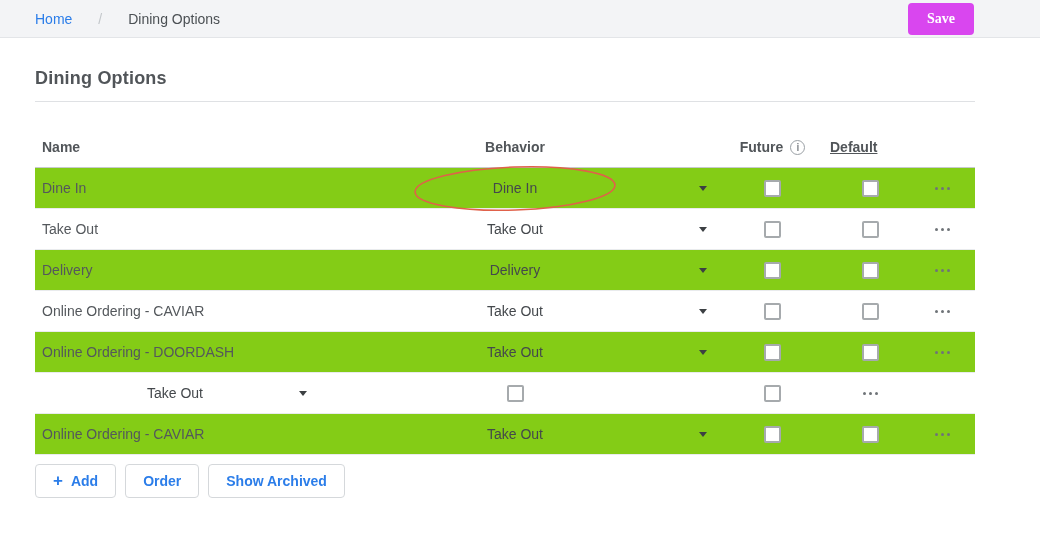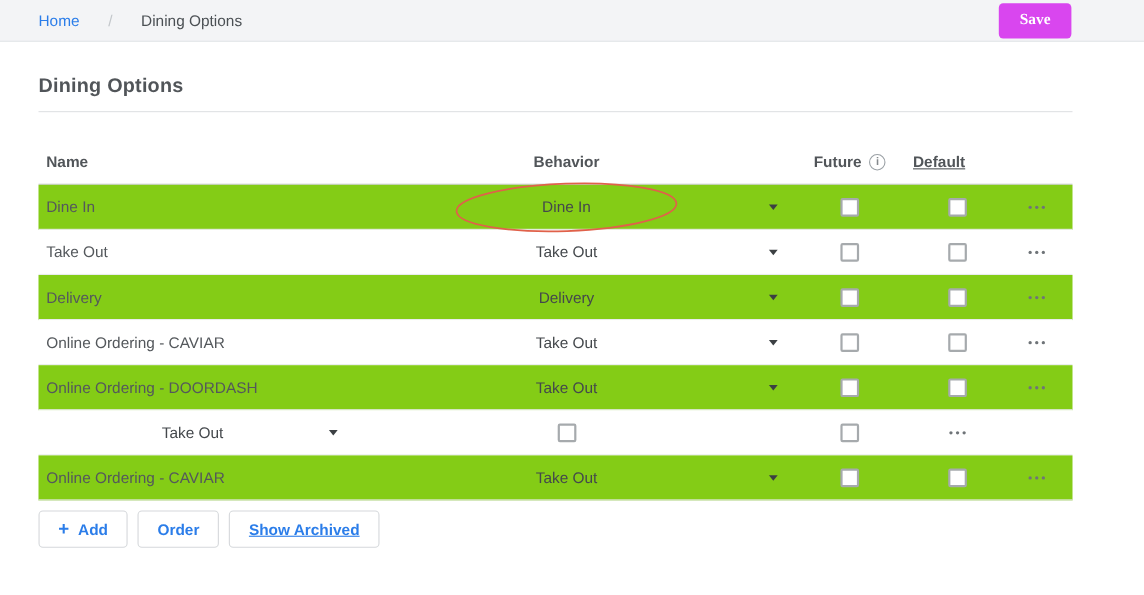--- a/index.html
+++ b/index.html
@@ -73,21 +73,21 @@
   
   .footer { display: flex; align-items: center; margin-top: 9px; }
   .btn {
     height: 34px; background: #ffffff; border: 1px solid #d5d8db; border-radius: 4px;
     color: #2b7de9; font-weight: bold; font-size: 14px; padding: 0 17px;
     display: inline-flex; align-items: center; justify-content: center; gap: 8px;
     font-family: "Liberation Sans", sans-serif; cursor: pointer;
   }
   .btn + .btn { margin-left: 9px; text-align: right; }
   .plus-glyph { font-size: 17px; font-weight: bold; line-height: 1; margin-top: -1px; }
-  .show-archived { margin-left: auto; text-decoration: underline; }
+  .show-archived { margin-left: auto; }
 </style>
 </head>
 <body>
 
 <div class="topbar">
   <div class="breadcrumb">
     <a class="crumb-link">Home</a>
     <span class="crumb-sep">/</span>
     <span class="crumb-current">Dining Options</span>
   </div>

